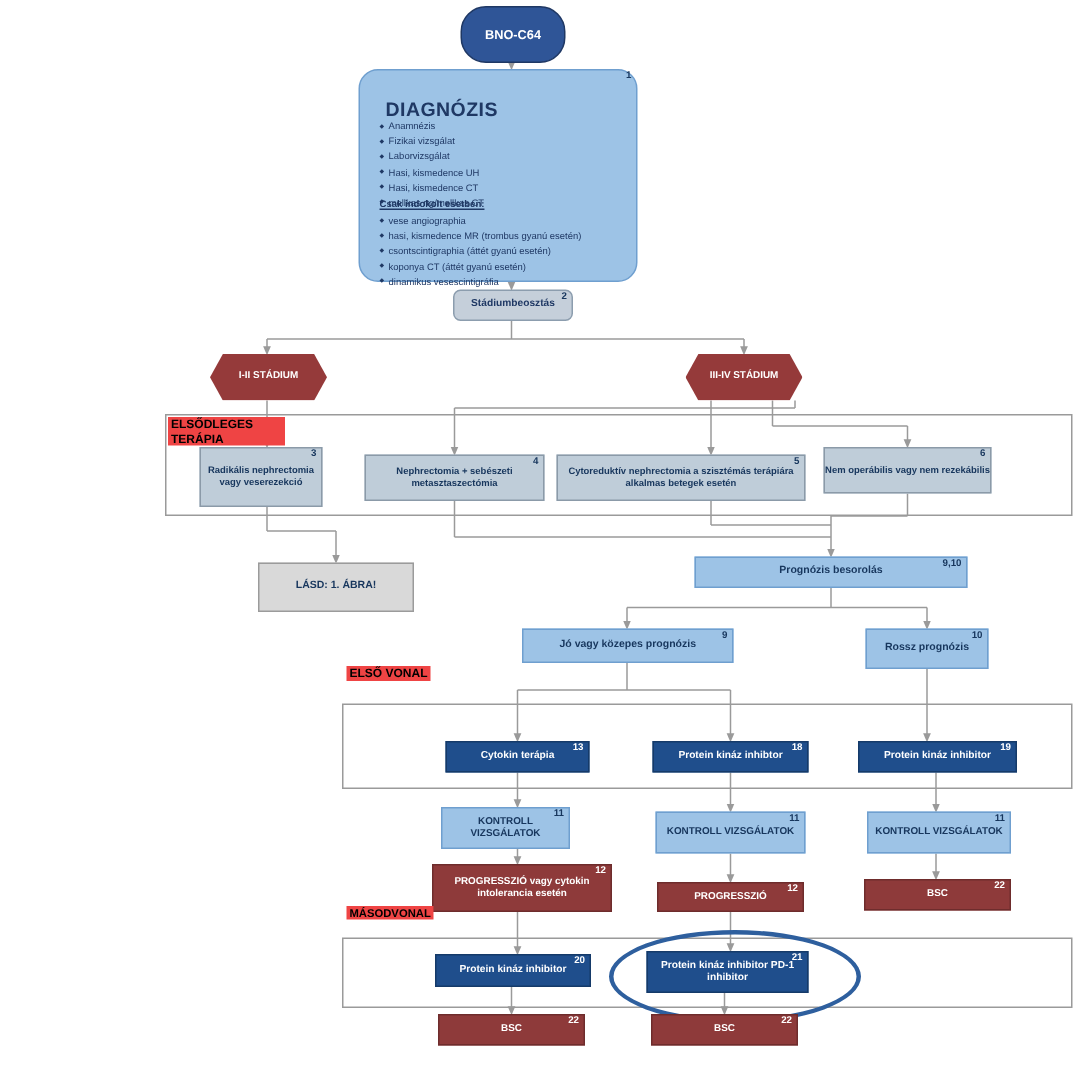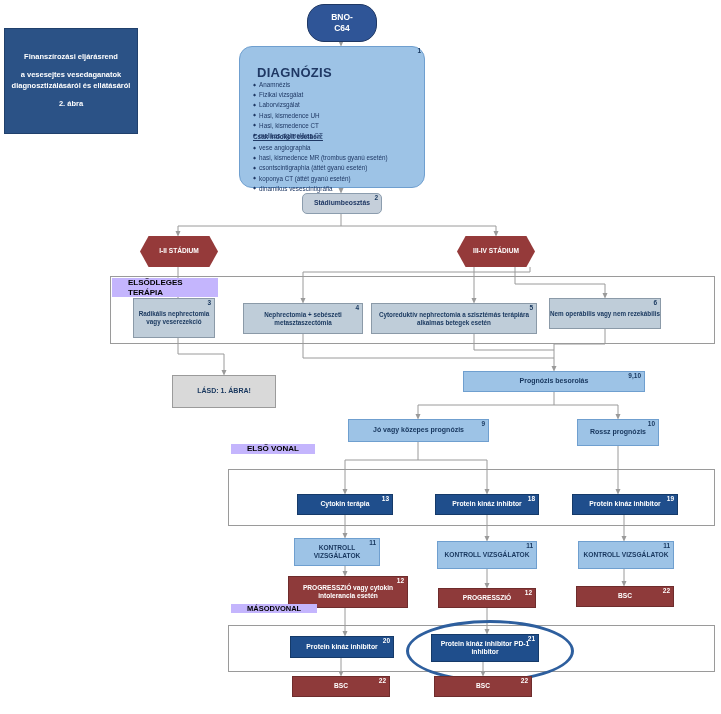--- a/index.html
+++ b/index.html
@@ -93,21 +93,21 @@
 
   .num.light{color:#ffffff;}
   .num.dark{color:#17365d;}
 
   
   .frame{position:absolute;border:1px solid #9a9a9a;background:transparent;}
   #frame-elsodleges{left:110px;top:276px;width:603px;height:66px;}
   #frame-elsovonal{left:228px;top:469px;width:485px;height:55px;}
   #frame-masodvonal{left:228px;top:625px;width:485px;height:45px;}
   .frame-label{position:absolute;font-weight:bold;color:#000000;
-     background:#c4b5fd;padding:0 16px;line-height:1.2;}
+     background:#ef4444;padding:0 2px;line-height:1.2;}
   #lbl-elsodleges{left:112px;top:278px;font-size:8px;width:74px;}
   #lbl-elsovonal{left:231px;top:444px;font-size:8px;}
   #lbl-masodvonal{left:231px;top:604px;font-size:7.5px;}
 
   
   #highlight-ellipse{position:absolute;left:406px;top:620px;width:162px;
      height:56px;border:3px solid #2e5f9e;border-radius:50%;
      background:transparent;}
 
   svg.lines{position:absolute;left:0;top:0;width:721px;height:714px;
@@ -183,29 +183,22 @@
       <line x1="624" y1="569" x2="624" y2="584" marker-end="url(#ah)"></line>
 
       <line x1="345" y1="608" x2="345" y2="634" marker-end="url(#ah)"></line>
       <line x1="487" y1="608" x2="487" y2="632" marker-end="url(#ah)"></line>
 
       <line x1="341" y1="658" x2="341" y2="674" marker-end="url(#ah)"></line>
       <line x1="483" y1="662" x2="483" y2="674" marker-end="url(#ah)"></line>
     </g>
   </svg>
 
-  <div class="titleblock">
-    <div>Finanszírozási eljárásrend</div>
-    <div class="tb-gap"></div>
-    <div>a vesesejtes vesedaganatok diagnosztizálásáról és ellátásáról</div>
-    <div class="tb-gap"></div>
-    <div>2. ábra</div>
-  </div>
-
-  <div class="node bno" style="flex-direction:column;justify-content:center;">
+
+  <div class="node bno" style="flex-direction:row;justify-content:center;">
     <span>BNO-</span>
     <span>C64</span>
   </div>
 
   <div class="diag">
     <span class="num dark">1</span>
     <h4>DIAGNÓZIS</h4>
     <ul class="g1">
       <li>Anamnézis</li>
       <li>Fizikai vizsgálat</li>

